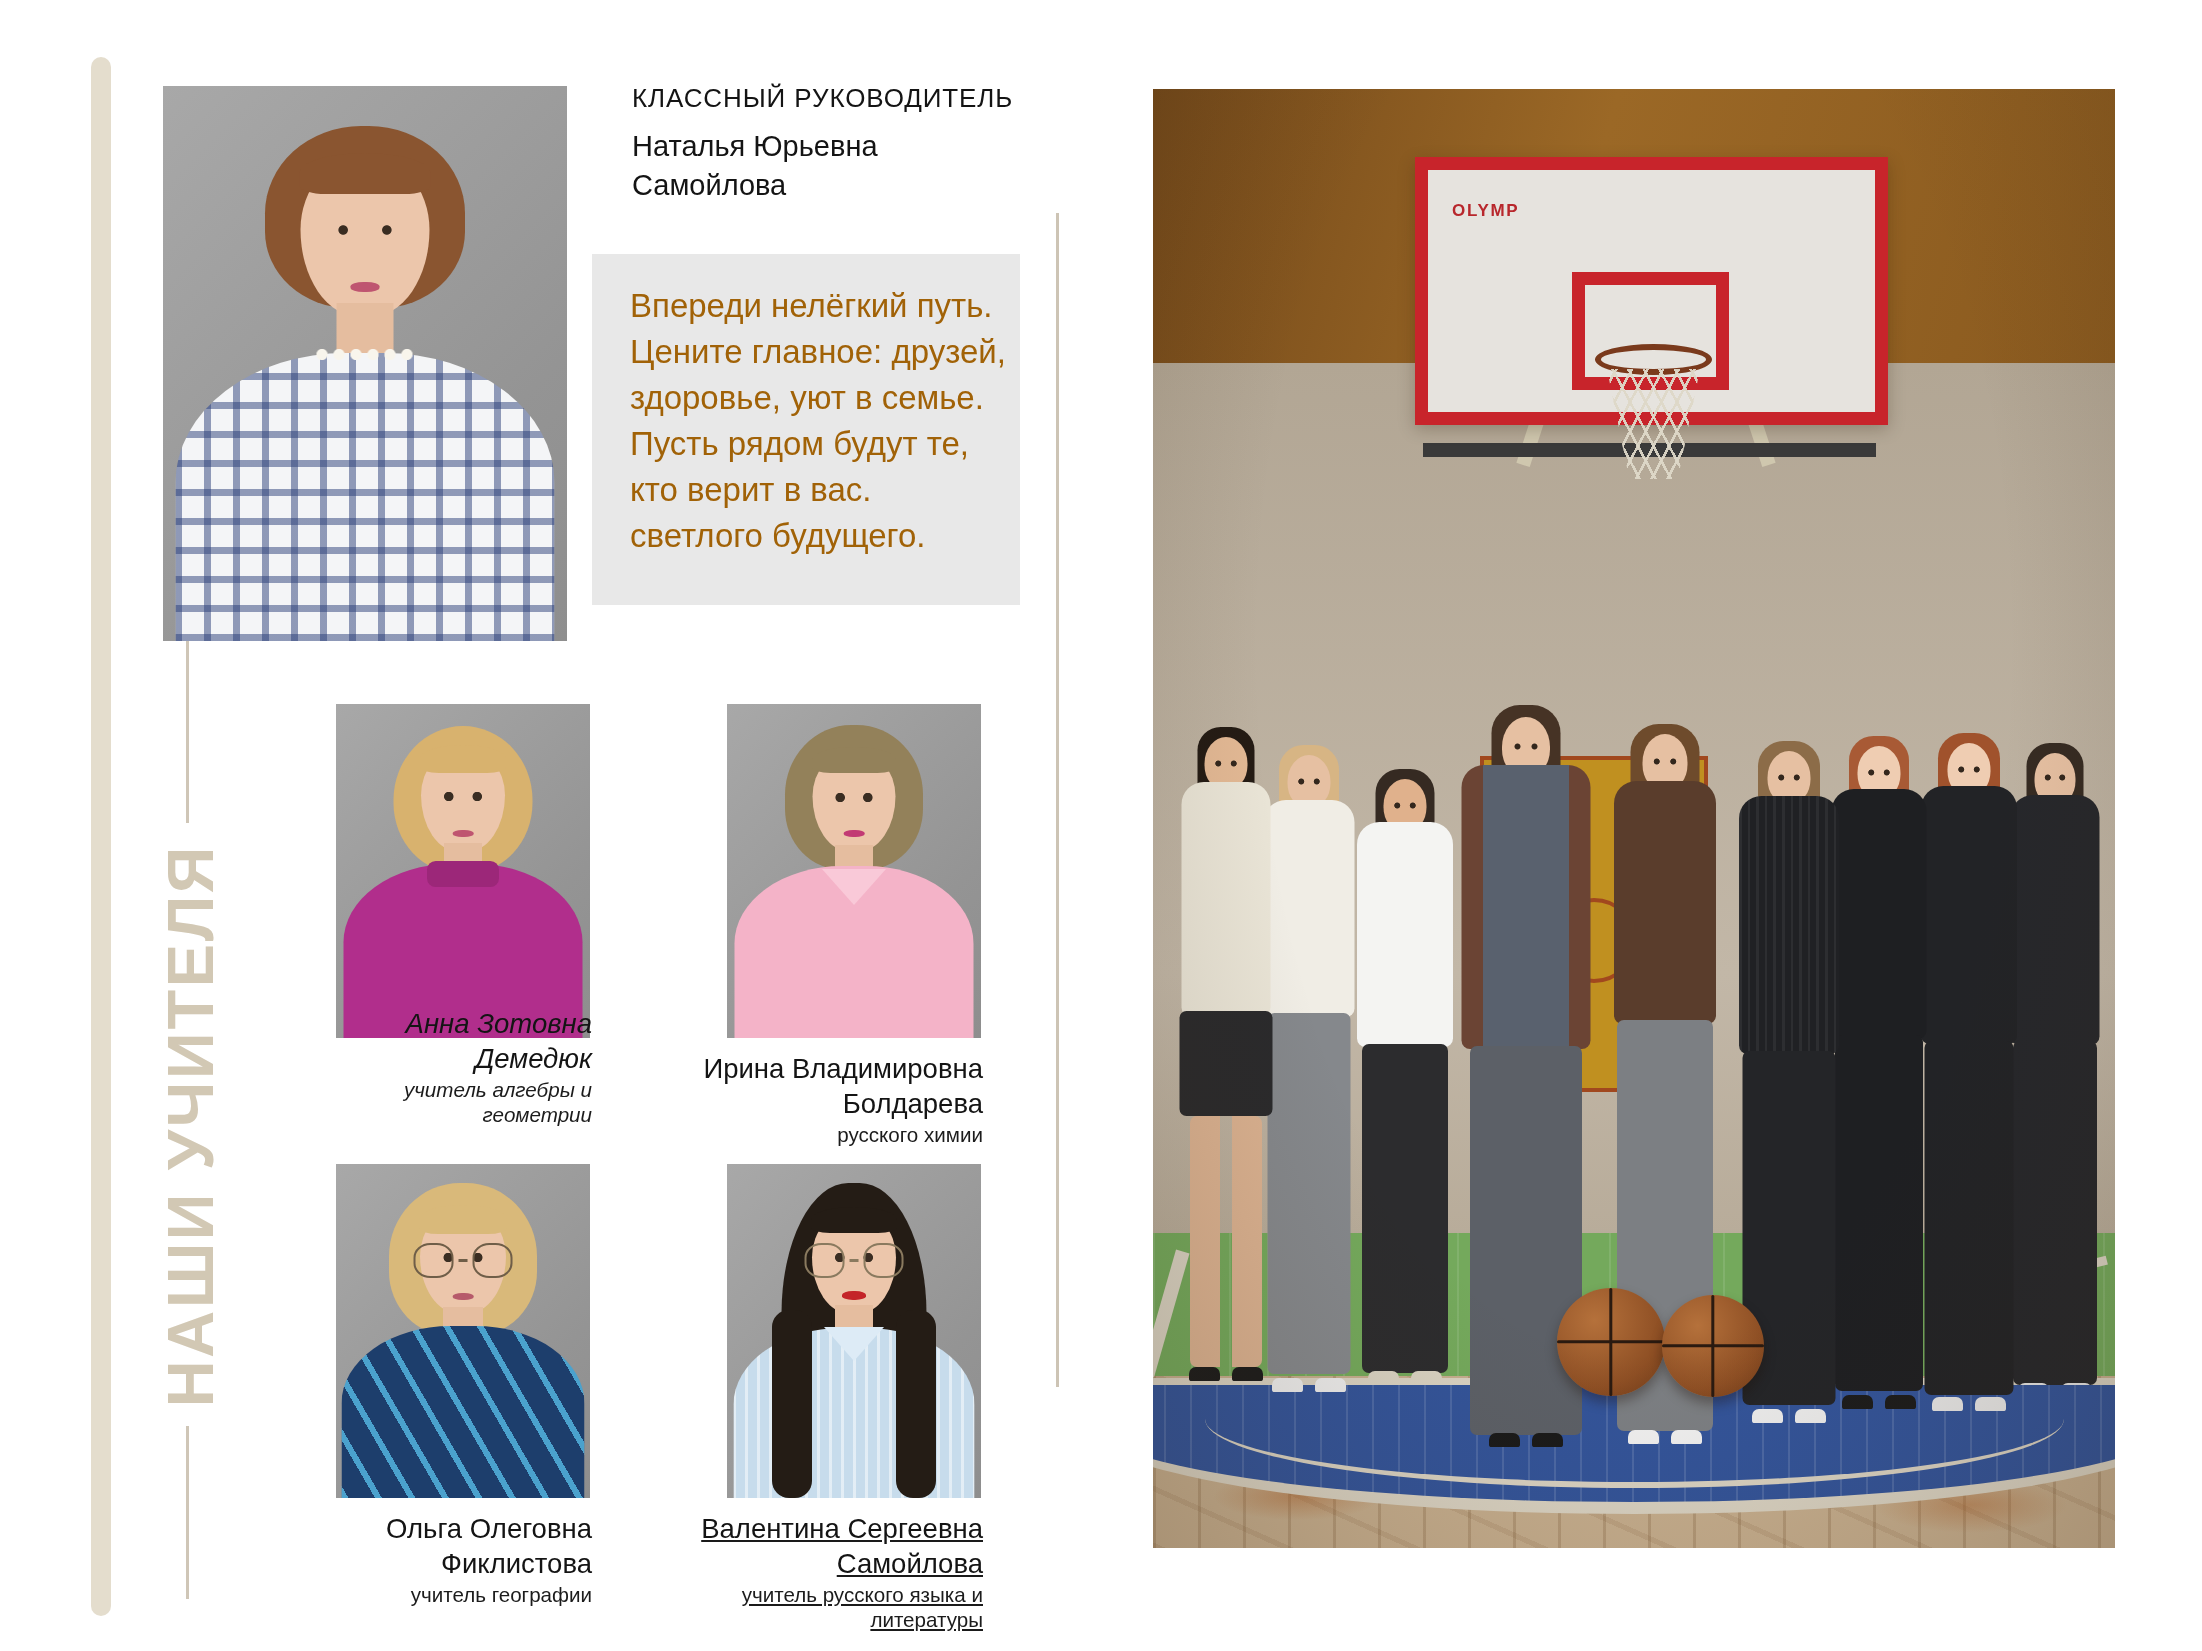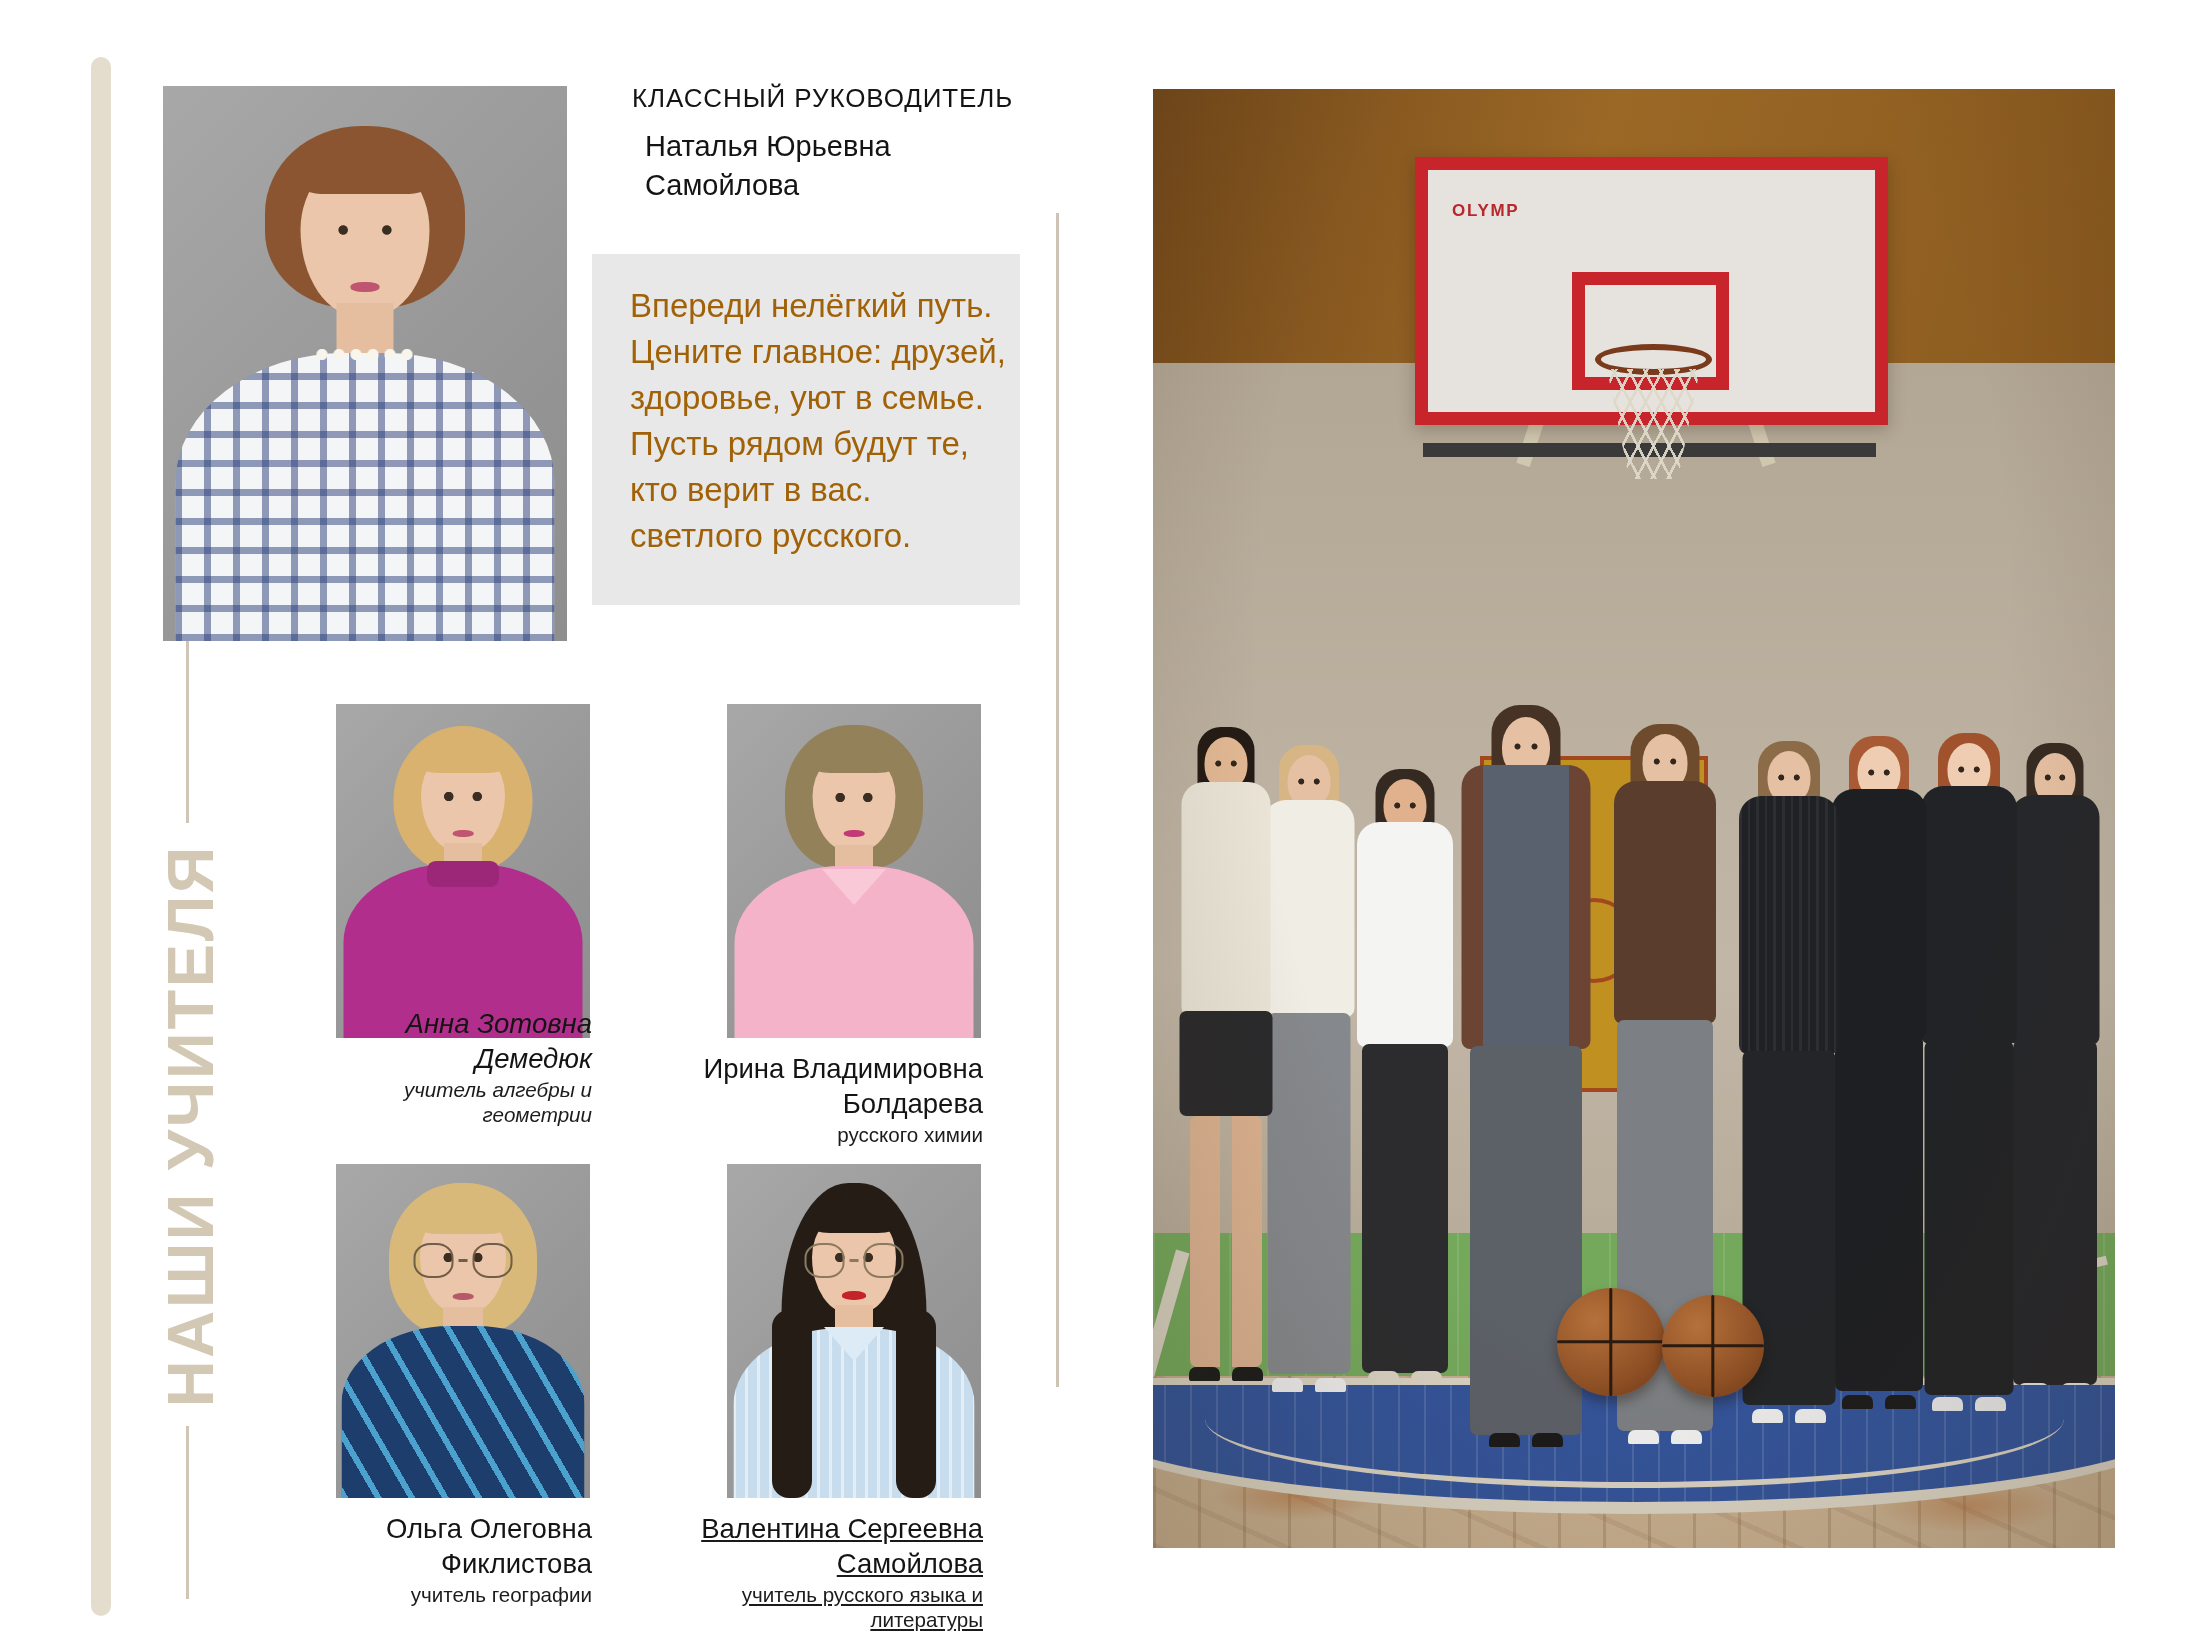--- a/index.html
+++ b/index.html
@@ -21,21 +21,21 @@
   .t-photo1{left:336px;top:704px;width:254px;height:334px;}
   .t-photo2{left:727px;top:704px;width:254px;height:334px;}
   .t-photo3{left:336px;top:1164px;width:254px;height:334px;}
   .t-photo4{left:727px;top:1164px;width:254px;height:334px;}
 
   .pp{position:absolute;}
   .ctr{left:50%;transform:translateX(-50%);}
 
   
   .role-label{position:absolute;left:632px;top:83px;font-size:26px;letter-spacing:0.9px;color:#141414;}
-  .ct-name{position:absolute;left:632px;top:127px;font-size:29px;line-height:39px;color:#141414;margin-left:13px;}
+  .ct-name{position:absolute;left:632px;top:127px;font-size:29px;line-height:39px;color:#141414;}
   .quote-box{position:absolute;left:592px;top:254px;width:428px;height:351px;background:#e8e8e8;
              box-sizing:border-box;padding:29px 26px 0 38px;}
   .quote-box div{font-size:33px;line-height:46px;color:#a16207;white-space:nowrap;}
 
   
   .t-caption{position:absolute;width:284px;text-align:right;}
   .t-caption .nm{font-size:27.5px;line-height:35px;color:#141414;}
   .t-caption .sub{font-size:20.6px;line-height:25px;color:#1c1c1c;margin-top:1px;}
   .cap1{left:308px;top:1006px;font-style:italic;}
   .cap2{left:699px;top:1051px;}
@@ -145,21 +145,21 @@
     <div>Наталья Юрьевна</div>
     <div>Самойлова</div>
   </div>
 
   <div class="quote-box">
     <div>Впереди нелёгкий путь.</div>
     <div>Цените главное: друзей,</div>
     <div>здоровье, уют в семье.</div>
     <div>Пусть рядом будут те,</div>
     <div>кто верит в вас.</div>
-    <div>светлого русского.</div>
+    <div>светлого будущего.</div>
   </div>
 
   <div class="photo-card t-photo1">
     <div class="pp ctr p-hair" style="top:22.4px;width:139px;height:148px;background:#d8b26e;border-radius:50% 50% 48% 48%;"></div>
     <div class="pp ctr p-face" style="top:43px;width:84px;height:105px;"></div>
     <div class="pp ctr" style="top:41px;width:86px;height:27.5px;background:#d8b26e;border-radius:50% 50% 22% 22%;"></div>
     <div class="pp ctr p-eyes" style="top:88px;width:62px;height:8.6px;"></div>
     <div class="pp ctr p-lips" style="top:126px;width:20.6px;height:6.9px;background:#bf5570;"></div>
     <div class="pp ctr p-neck" style="top:139px;width:38px;height:31px;"></div>
     <div class="pp ctr p-body" style="bottom:0;width:239px;height:174px;background:#b12e8c;"></div>

